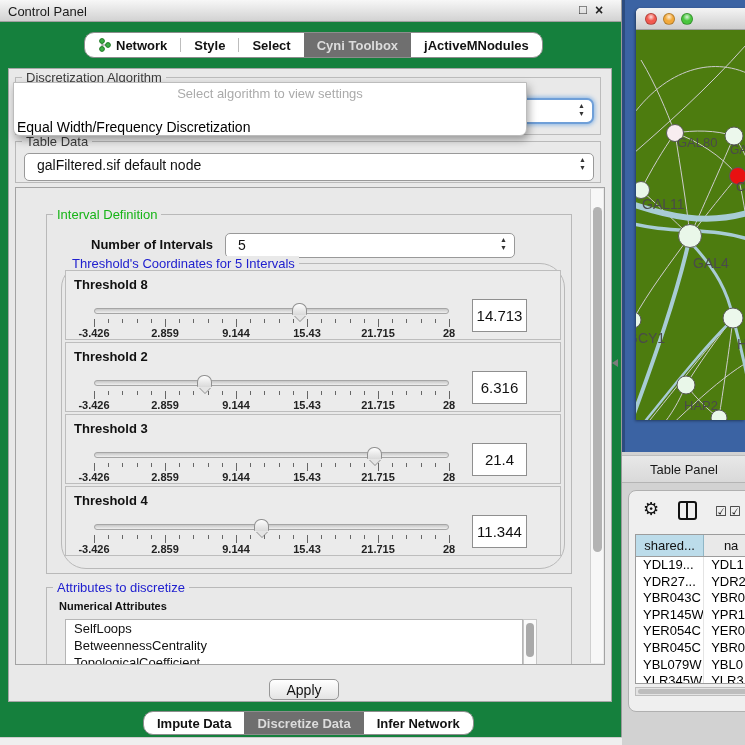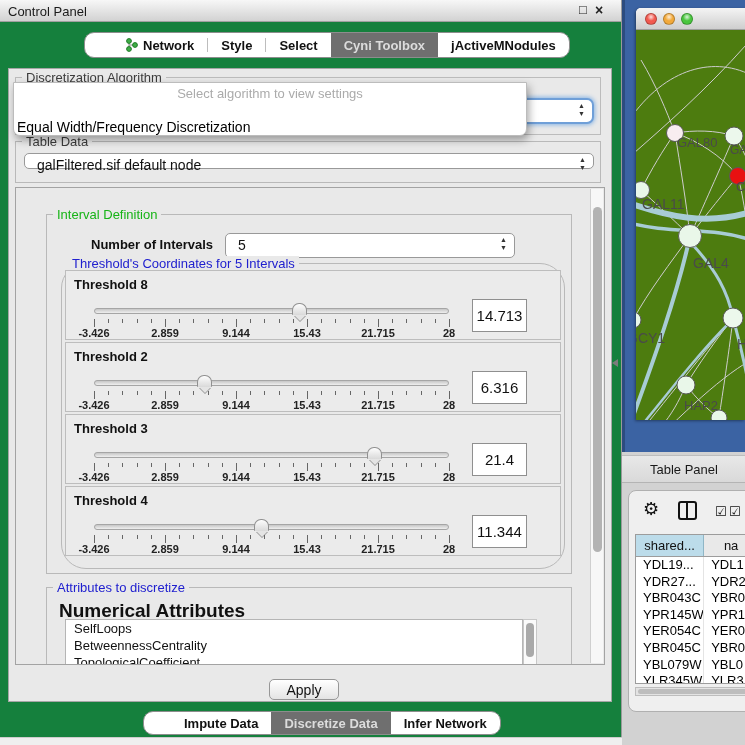--- a/index.html
+++ b/index.html
@@ -9,21 +9,21 @@
 
   
   .control-panel { position:absolute; left:0; top:0; width:622px; height:745px; background:#15803d; border-right:1px solid #9a9a9a; }
   .cp-titlebar { position:absolute; left:0; top:0; width:100%; height:22px;
     background:linear-gradient(#f7f7f7,#d2d2d2); border-bottom:1px solid #a0a0a0; }
   .cp-title { position:absolute; left:8px; top:4px; font-size:13px; color:#1a1a1a; }
   .cp-float { position:absolute; left:579px; top:2px; font-size:13px; color:#222; cursor:default; }
   .cp-close { position:absolute; left:595px; top:2px; font-size:14px; font-weight:bold; color:#222; cursor:default; }
 
   .tabbar { position:absolute; display:flex; align-items:center; height:26px; background:#fff;
-    border:1px solid #8d8d8d; border-radius:10px; overflow:hidden;padding-left:27px; }
+    border:1px solid #8d8d8d; border-radius:10px; overflow:hidden; }
   #top-tabs { left:84px; top:32px; }
   #bottom-tabs { left:143px; top:711px; height:24px; }
   .tab { display:flex; align-items:center; gap:5px; height:100%; padding:0 13px; font-size:13px; font-weight:bold; color:#111; white-space:nowrap; }
   .tab.selected { background:#6f6f6f; color:#dcdcdc; }
   .tab-sep { width:1px; height:14px; background:#bdbdbd; }
 
   .outer-panel { position:absolute; left:8px; top:68px; width:604px; height:634px;
     border:1px solid #a6a6a6; background:#e9e9e9; }
 
   .group { position:absolute; border:1px solid #b9b9b9; }
@@ -38,21 +38,21 @@
   .combo-arrows { position:absolute; right:7px; top:2px; display:flex; flex-direction:column; line-height:8px; font-size:7px; color:#333; }
   .algo-combo { left:8px; top:20px; width:570px; height:26px; border:2px solid #6f9fd8; border-radius:7px; box-shadow:0 0 4px 1px #88b4e4; }
 
   .popup { position:absolute; left:13px; top:82px; width:514px; height:54px; background:#fff;
     border:1px solid #bcbcbc; border-radius:0 0 7px 7px; box-shadow:2px 4px 9px rgba(0,0,0,.35); z-index:30; }
   .popup-placeholder { position:absolute; left:0; top:3px; width:100%; text-align:center; color:#ababab; font-size:13px; }
   .popup-opt1 { position:absolute; left:3px; top:20px; font-size:14px; font-weight:bold; color:#000; }
   .popup-opt2 { position:absolute; left:3px; top:36px; font-size:14px; color:#000; }
 
   .td-group { left:6px; top:72px; width:586px; height:42px; }
-  .td-combo { left:8px; top:11px; width:570px; height:16px; }
+  .td-combo { left:8px; top:11px; width:570px; height:28px; }
 
   .big-panel { position:absolute; left:6px; top:118px; width:590px; height:478px;
     border:1px solid #a3a3a3; background:#e9e9e9; overflow:hidden; }
 
   
   .vscroll { position:absolute; right:1px; top:1px; width:13px; height:474px; background:#f7f7f7; border-left:1px solid #cfcfcf; }
   .vscroll .thumb { position:absolute; left:2px; top:18px; width:9px; height:345px; background:#b3b3b3; border-radius:5px; }
 
   .interval-group { left:30px; top:26px; width:526px; height:360px; }
   .intervals-label { position:absolute; left:44px; top:22px; font-size:13px; font-weight:bold; color:#111; }
@@ -71,21 +71,21 @@
     filter:drop-shadow(0 1px 0 #909090); }
   .thr-ticks { position:absolute; left:28px; top:48px; width:355px; height:9px; }
   .tick { position:absolute; top:0; width:1px; height:4px; background:#666; }
   .tick.major { height:8px; }
   .thr-ticklabels { position:absolute; left:28px; top:56px; width:355px; height:12px; }
   .ticklabel { position:absolute; transform:translateX(-50%); font-size:11px; font-weight:bold; color:#222; white-space:nowrap; }
   .thr-value { position:absolute; right:33px; top:28px; width:55px; height:33px; background:#fff;
     border:1px solid #8f8f8f; font-size:15px; color:#111; text-align:center; line-height:31px; }
 
   .attr-group { left:30px; top:399px; width:526px; height:120px; }
-  .attr-sub { position:absolute; left:12px; top:12px; font-size:19px; font-weight:bold; color:#111; }
+  .attr-sub { position:absolute; left:12px; top:12px; font-size:11px; font-weight:bold; color:#111; }
   .attr-list { position:absolute; left:18px; top:31px; width:458px; height:80px; background:#fff; border:1px solid #b5b5b5; overflow:hidden; }
   .attr-item { font-size:13px; color:#111; padding:2px 0 1px 8px; line-height:14px; }
   .attr-scroll { position:absolute; left:476px; top:31px; width:14px; height:80px; background:#fafafa; border:1px solid #c7c7c7; }
   .attr-scroll .thumb { position:absolute; left:2px; top:3px; width:8px; height:34px; background:#a9a9a9; border-radius:4px; }
 
   .apply-btn { position:absolute; left:260px; top:610px; width:70px; height:21px;
     background:linear-gradient(#ffffff,#e4e4e4); border:1px solid #979797; border-radius:5px;
     font-size:14px; color:#111; font-family:inherit; text-align:center; line-height:18px; }
 
   .bottom-band { position:absolute; left:0; top:737px; width:622px; height:8px; background:#efefef; border-top:1px solid #cdcdcd; }

